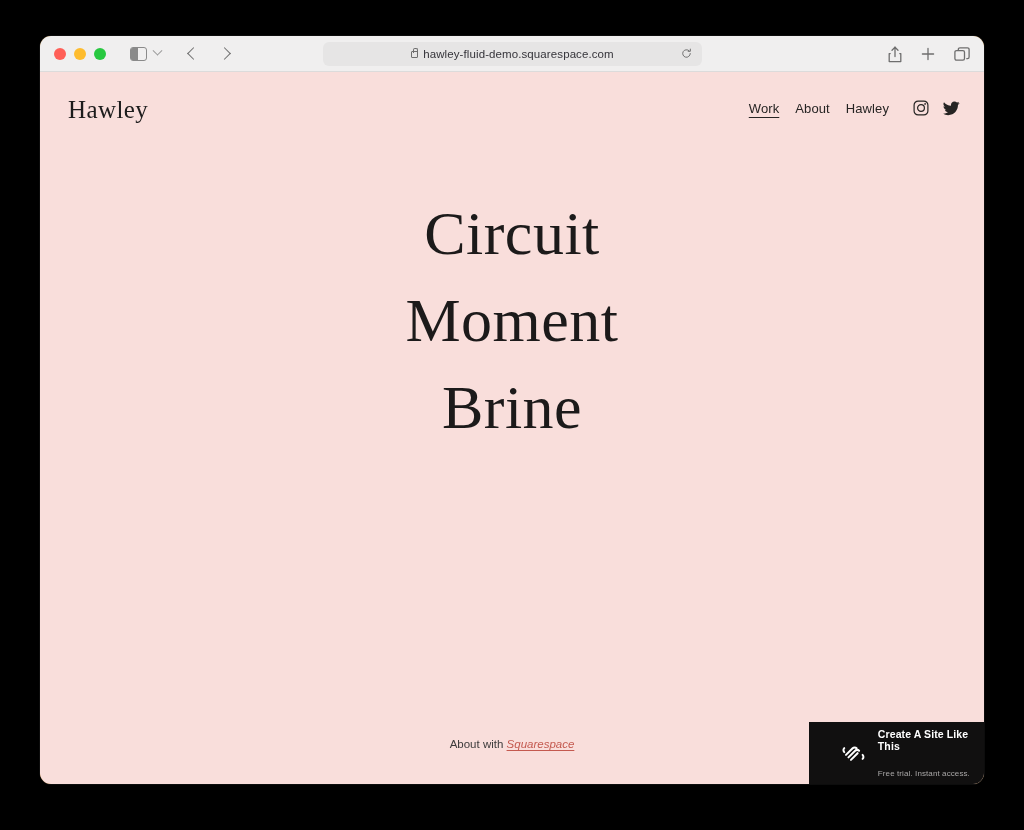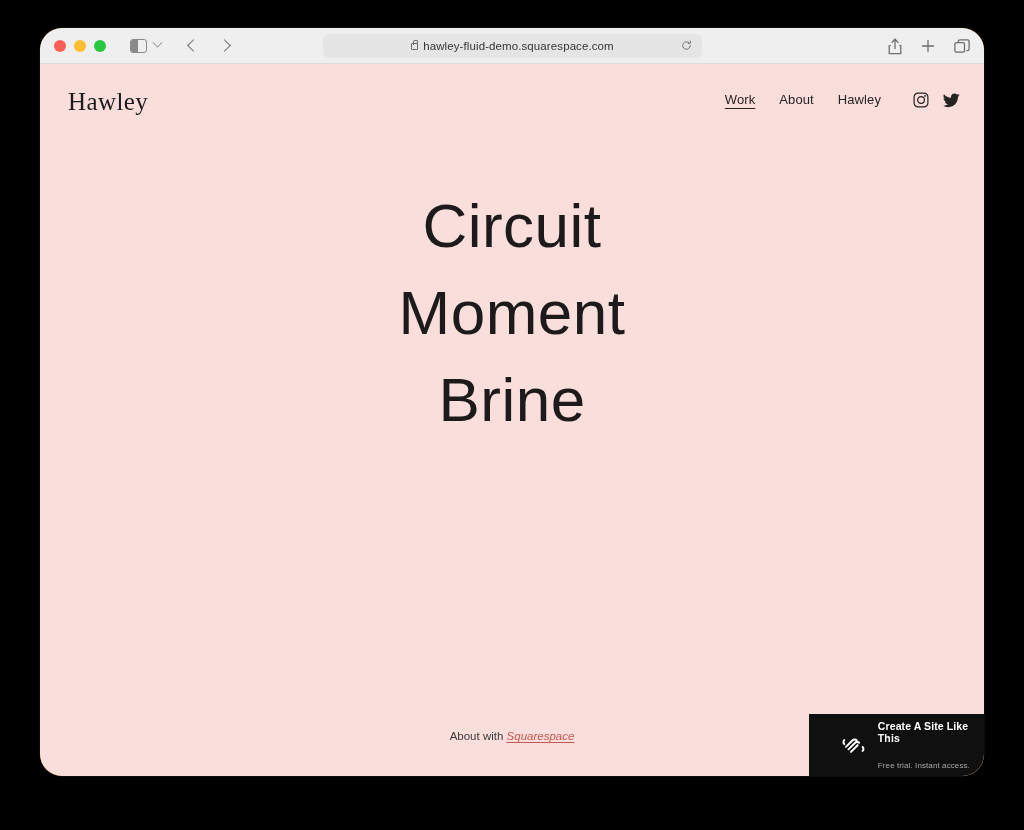--- a/index.html
+++ b/index.html
@@ -6,23 +6,23 @@
   html, body {
     width:1024px; height:830px;
     background:#000000;
     font-family:"Liberation Sans", sans-serif;
     overflow:hidden;
   }
 
   
   #browser-window{
     position:absolute;
-    left:40px; top:28px;
+    left:40px; top:36px;
     width:944px; height:748px;
-    border-radius:22px;
+    border-radius:11px;
     overflow:hidden;
     background:#a16207;
     box-shadow:0 0 0 0.5px rgba(255,255,255,0.10);
   }
 
   
   #browser-toolbar{
     position:relative;
     height:36px;
     background:#f0efef;
@@ -96,38 +96,38 @@
   #site-header{
     position:relative; height:80px;
   }
   #site-logo{
     position:absolute; left:28px; top:24px;
     font-family:"Liberation Serif", serif;
     font-size:25px; color:#1d1c1c; letter-spacing:.4px;
   }
   #site-nav{
     position:absolute; right:24px; top:28px;
-    display:flex; gap:24px;
+    display:flex; align-items:center; gap:16px;
   }
   #site-nav a{
     font-size:13px; color:#262423; text-decoration:none;
     letter-spacing:.1px;
   }
   #site-nav a.active{
     text-decoration:underline; text-underline-offset:4px;
     text-decoration-thickness:1px;
   }
   .social{ display:flex; align-items:center; gap:14px; margin-left:8px; }
 
   #hero{
     text-align:center;
     padding-top:38px;
   }
   .hero-line{
-    font-family:Liberation Sans, sans-serif;
+    font-family:Liberation Serif, serif;
     font-size:62px;
     line-height:87px;
     color:#1c1a1a;
     letter-spacing:.5px;
     font-weight:400;
   }
 
   #site-footer{
     position:absolute; left:0; right:0; top:666px;
     text-align:center;

